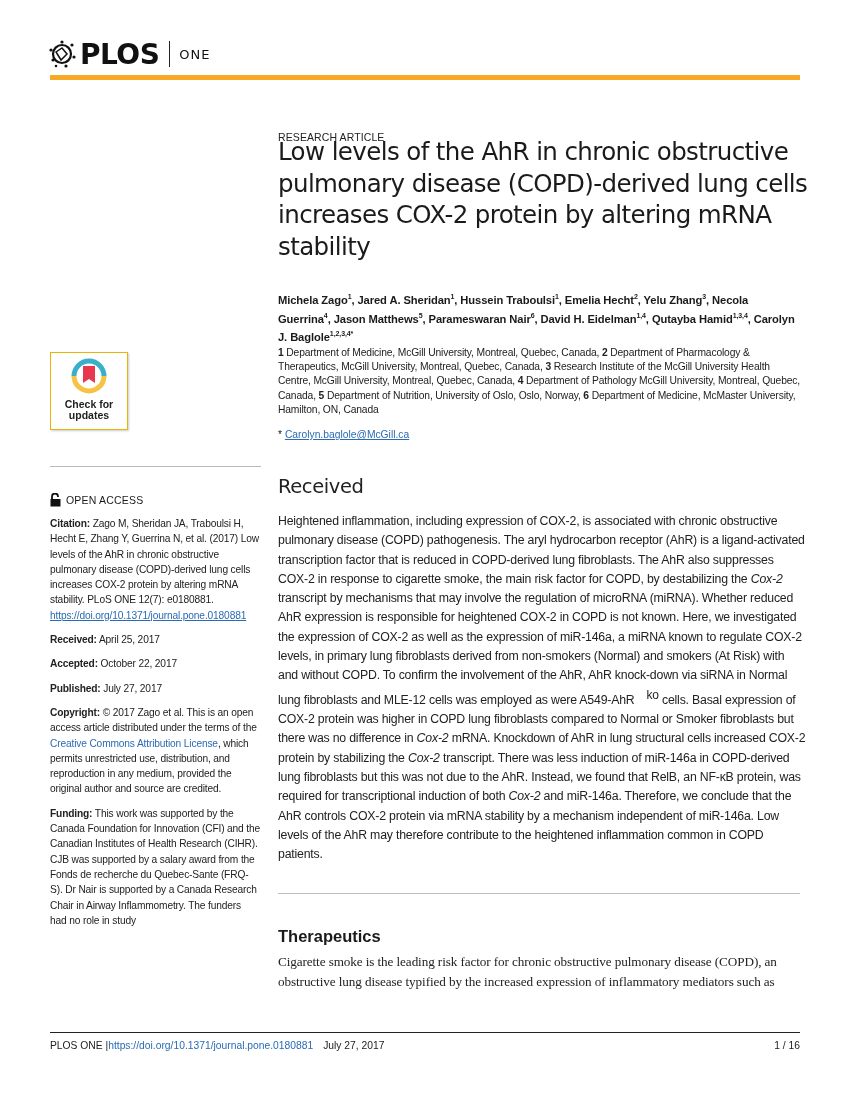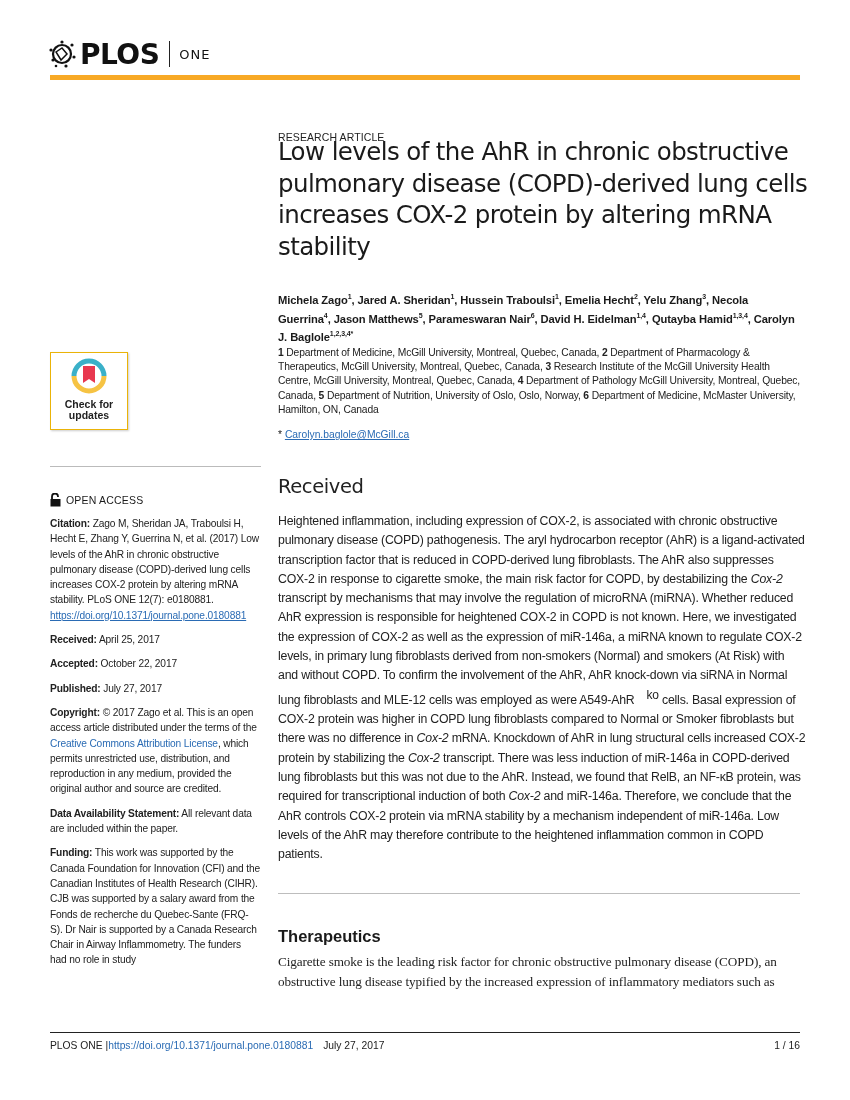--- a/index.html
+++ b/index.html
@@ -91,23 +91,20 @@
   <div class="blk" style="margin-top:9px;">
     <b>Accepted:</b><span> October 22, 2017</span>
   </div>
   <div class="blk" style="margin-top:9px;">
     <b>Published:</b><span> July 27, 2017</span>
   </div>
   <div class="blk" style="margin-top:9px;">
     <b>Copyright:</b><span> © 2017 Zago et al. This is an open access article distributed under the terms of the </span><span class="link-plain">Creative Commons Attribution License</span><span>, which permits unrestricted use, distribution, and reproduction in any medium, provided the original author and source are credited.</span>
   </div>
   <div class="blk" style="margin-top:9px;">
-    <b>Data Availability Statement:</b><span> All relevant data are included within the paper.</span>
-  </div>
-  <div class="blk" style="margin-top:9px;">
     <b>Funding:</b><span> This work was supported by the Canada Foundation for Innovation (CFI) and the Canadian Institutes of Health Research (CIHR). CJB was supported by a salary award from the Fonds de recherche du Quebec-Sante (FRQ-S). Dr Nair is supported by a Canada Research Chair in Airway Inflammometry. The funders had no role in study</span>
   </div>
 </div>
 
 <div class="ra">RESEARCH ARTICLE</div>
 <h1 class="title" style="margin:0;">Low levels of the AhR in chronic obstructive pulmonary disease (COPD)-derived lung cells increases COX-2 protein by altering mRNA stability</h1>
 
 <div class="authors" id="authors"><span>Michela Zago</span><sup>1</sup>, <span>Jared A. Sheridan</span><sup>1</sup>, <span>Hussein Traboulsi</span><sup>1</sup>, <span>Emelia Hecht</span><sup>2</sup>, <span>Yelu Zhang</span><sup>3</sup>, <span>Necola Guerrina</span><sup>4</sup>, <span>Jason Matthews</span><sup>5</sup>, <span>Parameswaran Nair</span><sup>6</sup>, <span>David H. Eidelman</span><sup>1,4</sup>, <span>Qutayba Hamid</span><sup>1,3,4</sup>, <span>Carolyn J. Baglole</span><sup>1,2,3,4*</sup></div>
 
 <div class="affil" id="affils"><b>1</b><span> Department of Medicine, McGill University, Montreal, Quebec, Canada, </span><b>2</b><span> Department of Pharmacology &amp; Therapeutics, McGill University, Montreal, Quebec, Canada, </span><b>3</b><span> Research Institute of the McGill University Health Centre, McGill University, Montreal, Quebec, Canada, </span><b>4</b><span> Department of Pathology McGill University, Montreal, Quebec, Canada, </span><b>5</b><span> Department of Nutrition, University of Oslo, Oslo, Norway, </span><b>6</b><span> Department of Medicine, McMaster University, Hamilton, ON, Canada</span></div>

